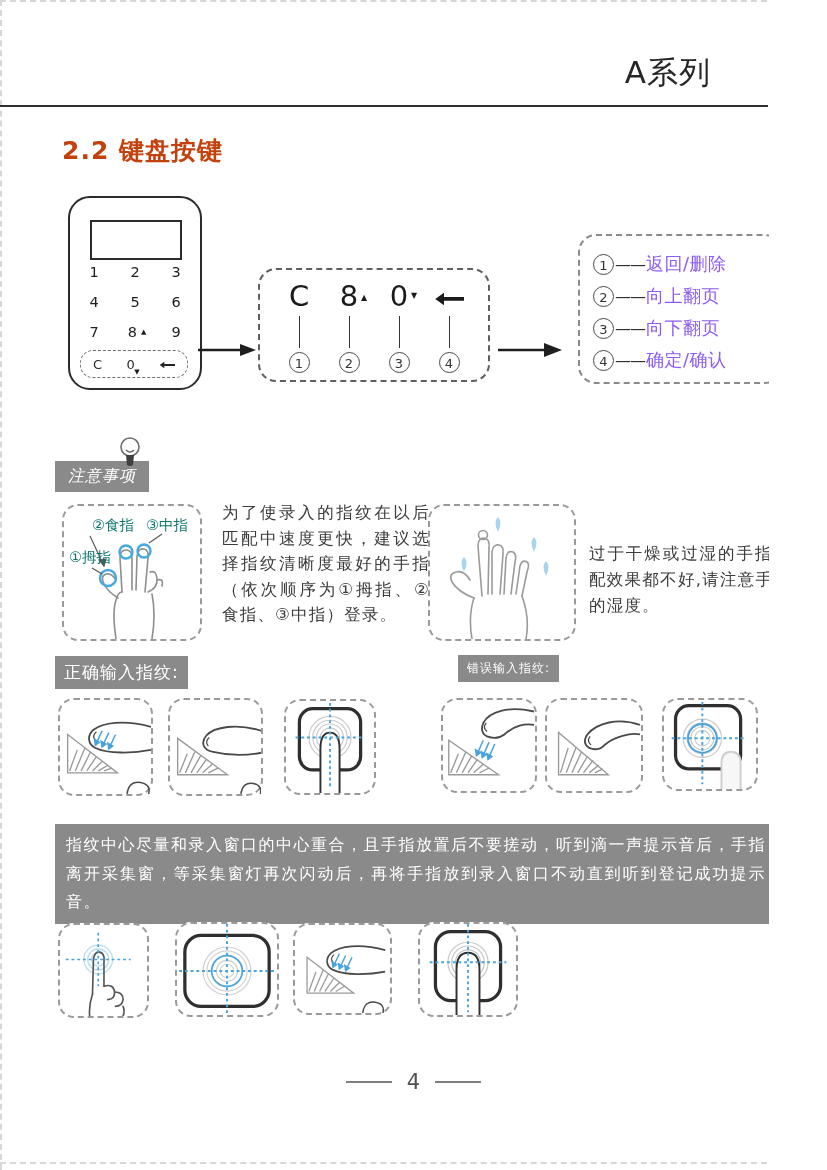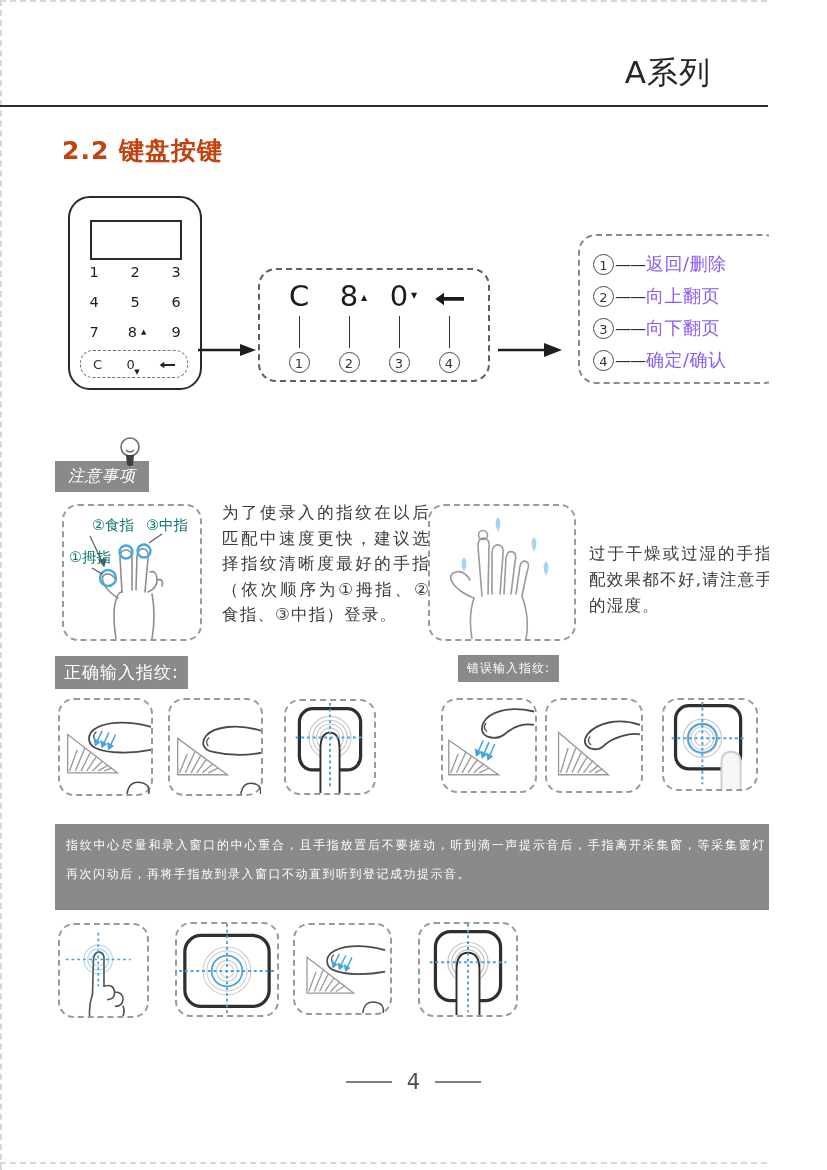--- a/index.html
+++ b/index.html
@@ -78,21 +78,21 @@
   .e1{left:441px;top:698px;width:96px;height:95px;}
   .e2{left:545px;top:698px;width:98px;height:95px;}
   .e3{left:662px;top:698px;width:96px;height:93px;}
   .b1{left:58px;top:923px;width:91px;height:95px;}
   .b2{left:175px;top:922px;width:104px;height:95px;}
   .b3{left:293px;top:923px;width:99px;height:92px;}
   .b4{left:418px;top:922px;width:100px;height:95px;}
   .dbox svg{display:block;}
 
   .instruction{left:55px;top:824px;width:722px;min-height:86px;box-sizing:border-box;background:#8a8a8a;
-               color:#fff;font-size:12px;line-height:28.5px;padding:7px 11px;letter-spacing:1.5px;text-align:justify;}
+               color:#fff;font-size:16px;line-height:28.5px;padding:7px 11px;letter-spacing:1.5px;text-align:justify;}
 
   .footer{left:0;top:1070px;width:827px;display:flex;align-items:center;justify-content:center;gap:15px;}
   .footer-line{width:46px;height:2px;background:#7f7f7f;}
   .page-number{font-size:21px;color:#4f4f4f;}
 </style>
 </head>
 <body>
 
 <div class="page">
 

